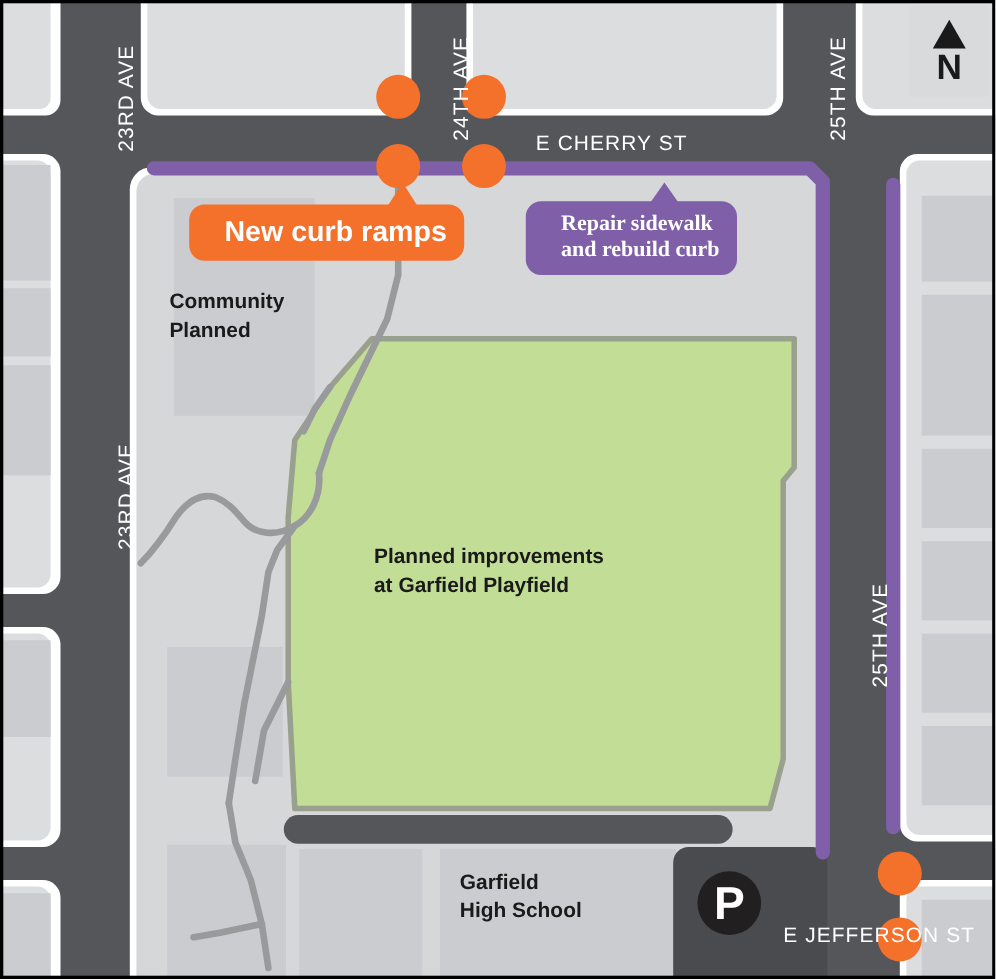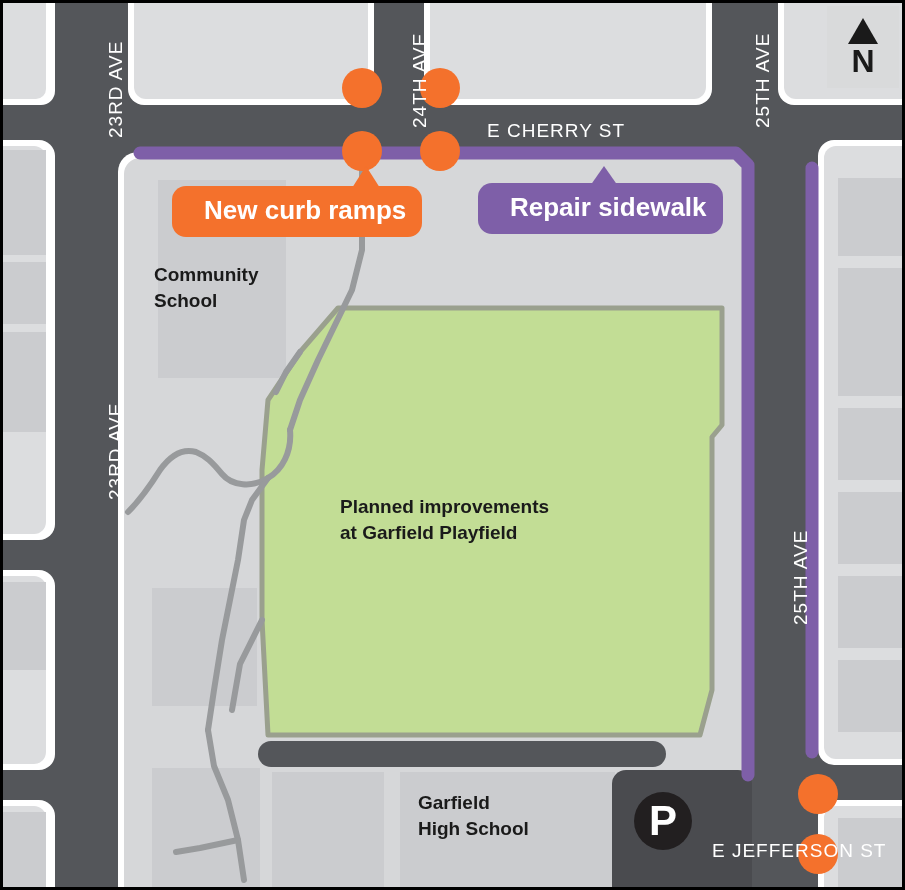--- a/index.html
+++ b/index.html
@@ -63,23 +63,24 @@
   }
   #callout-curb-ramps {
     left: 172px;
     top: 186px;
     font-size: 26px;
     background: #f4712c;
   }
   #callout-repair-sidewalk {
     left: 478px;
     top: 183px;
-    font-size: 26px;
+    font-size: 20px;
     background: #7e5fa8;
     text-align: left;
+    font-family: Liberation Serif, serif;
   }
   .callout-tail {
     position: absolute;
     width: 0;
     height: 0;
     border-left: 14px solid transparent;
     border-right: 14px solid transparent;
   }
   #tail-curb-ramps {
     left: 352px;
@@ -275,41 +276,42 @@
   <div class="street-label rot-ccw" style="left:752px; top:128px;">25TH AVE</div>
 
   <div class="street-label rot-ccw" style="left:790px; top:625px;">25TH AVE</div>
 
   <div class="street-label" style="left:487px; top:120px;text-align:center;">E CHERRY ST</div>
 
   <div class="street-label" style="left:712px; top:840px;">E JEFFERSON ST</div>
 
   <div class="place-label" style="left:154px; top:262px; width:170px;">
     <div>Community</div>
-    <div>School</div>
+    <div>Planned</div>
   </div>
 
   <div class="place-label" style="left:340px; top:494px; width:292px;">
     <div>Planned improvements</div>
     <div>at Garfield Playfield</div>
   </div>
 
   <div class="place-label" style="left:418px; top:790px; width:190px;">
     <div>Garfield</div>
     <div>High School</div>
   </div>
 
   <div class="callout-tail" id="tail-curb-ramps"></div>
   <div class="callout" id="callout-curb-ramps">
     <div>New curb ramps</div>
   </div>
 
   <div class="callout-tail" id="tail-repair-sidewalk"></div>
   <div class="callout" id="callout-repair-sidewalk">
     <div>Repair sidewalk</div>
+    <div>and rebuild curb</div>
   </div>
 
   <div id="parking-badge">P</div>
 
   <div id="north-indicator">
     <div id="north-arrow-icon"></div>
     <div id="north-letter">N</div>
   </div>
 
   <div id="map-border"></div>

